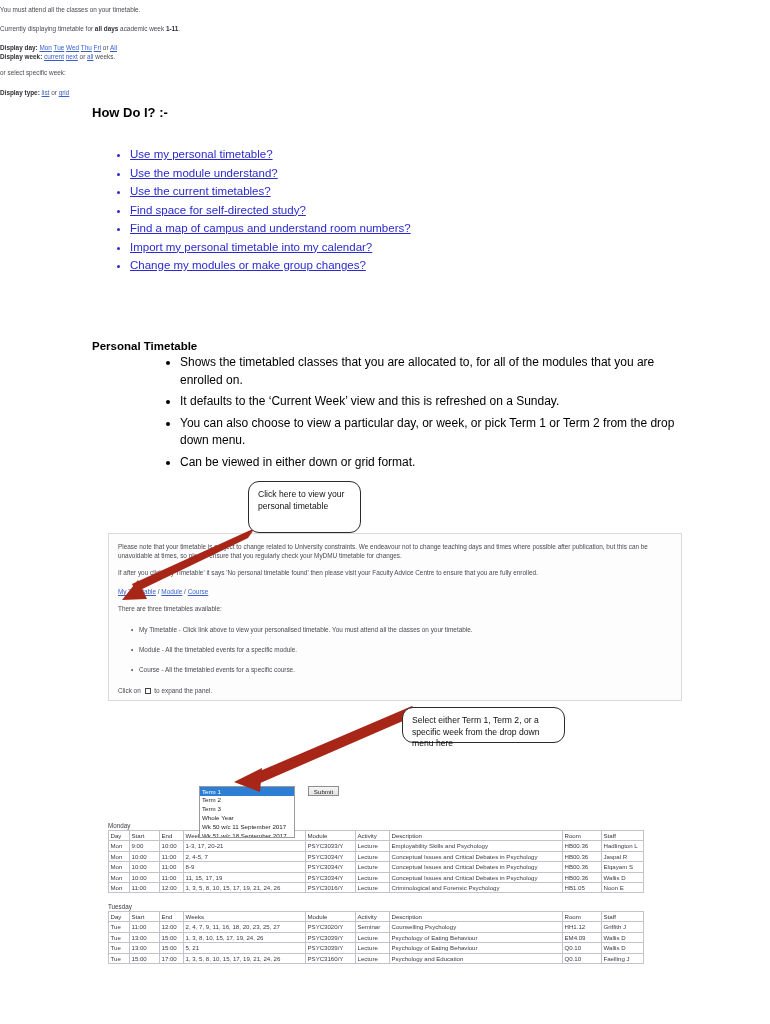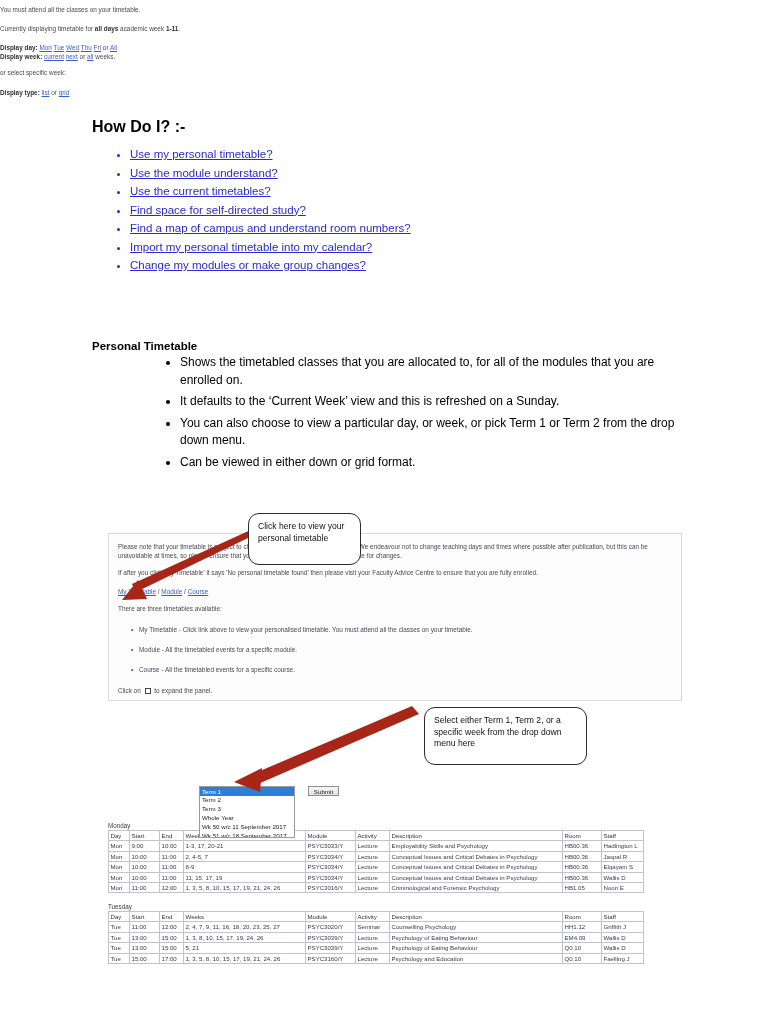--- a/index.html
+++ b/index.html
@@ -10,41 +10,41 @@
   }
   .page{position:absolute;left:0;top:0;width:770px;height:1024px;}
 
   
   .doc-title{
     position:absolute;left:0;top:88px;width:770px;text-align:center;
     font-size:13.5px;font-weight:bold;letter-spacing:.1px;
   }
   .doc-title span{border-bottom:1.5px solid #000;padding-bottom:1px;}
 
-  .howdo{position:absolute;left:92px;top:118px;font-size:16px;font-weight:bold;}
+  .howdo{position:absolute;left:92px;top:105px;font-size:13px;font-weight:bold;}
 
   .link-list{position:absolute;left:108px;top:148px;width:560px;}
   .link-list li{
     list-style:disc;margin:0 0 6.5px 0;font-size:11.5px;color:#2a2ad0;
   }
   .link-list{padding-left:22px;margin:0;}
   .link-list li span.lk{color:#2a2ad0;text-decoration:underline;cursor:pointer;}
 
   .sec-title{position:absolute;left:92px;top:340px;font-size:11.5px;font-weight:bold;}
   .sec-list{position:absolute;left:158px;top:354px;width:520px;padding-left:22px;margin:0;}
   .sec-list li{list-style:disc;font-size:12px;line-height:17.5px;margin-bottom:4px;}
 
   
   .callout{
     position:absolute;background:#fff;border:1.4px solid #2b2b2b;
     border-radius:11px;font-size:8.6px;line-height:11.5px;color:#111;
     padding:7px 9px;box-sizing:border-box;z-index:40;
   }
-  .callout1{left:248px;top:481px;width:113px;height:52px;margin-top:32px;}
-  .callout2{left:424px;top:707px;width:163px;height:58px;}
+  .callout1{left:248px;top:481px;width:113px;height:52px;}
+  .callout2{left:402px;top:707px;width:163px;height:36px;}
 
   .arrow{position:absolute;z-index:35;}
 
   
   .panel{
     position:absolute;background:#fdfdfd;border:1px solid #d7d7d7;
     box-sizing:border-box;color:#3f3f46;
   }
   .panel-a{left:108px;top:533px;width:574px;height:168px;border:1px solid #dadada;}
   .pa-txt{position:absolute;font-size:6.4px;line-height:9.2px;color:#4a4a52;}

